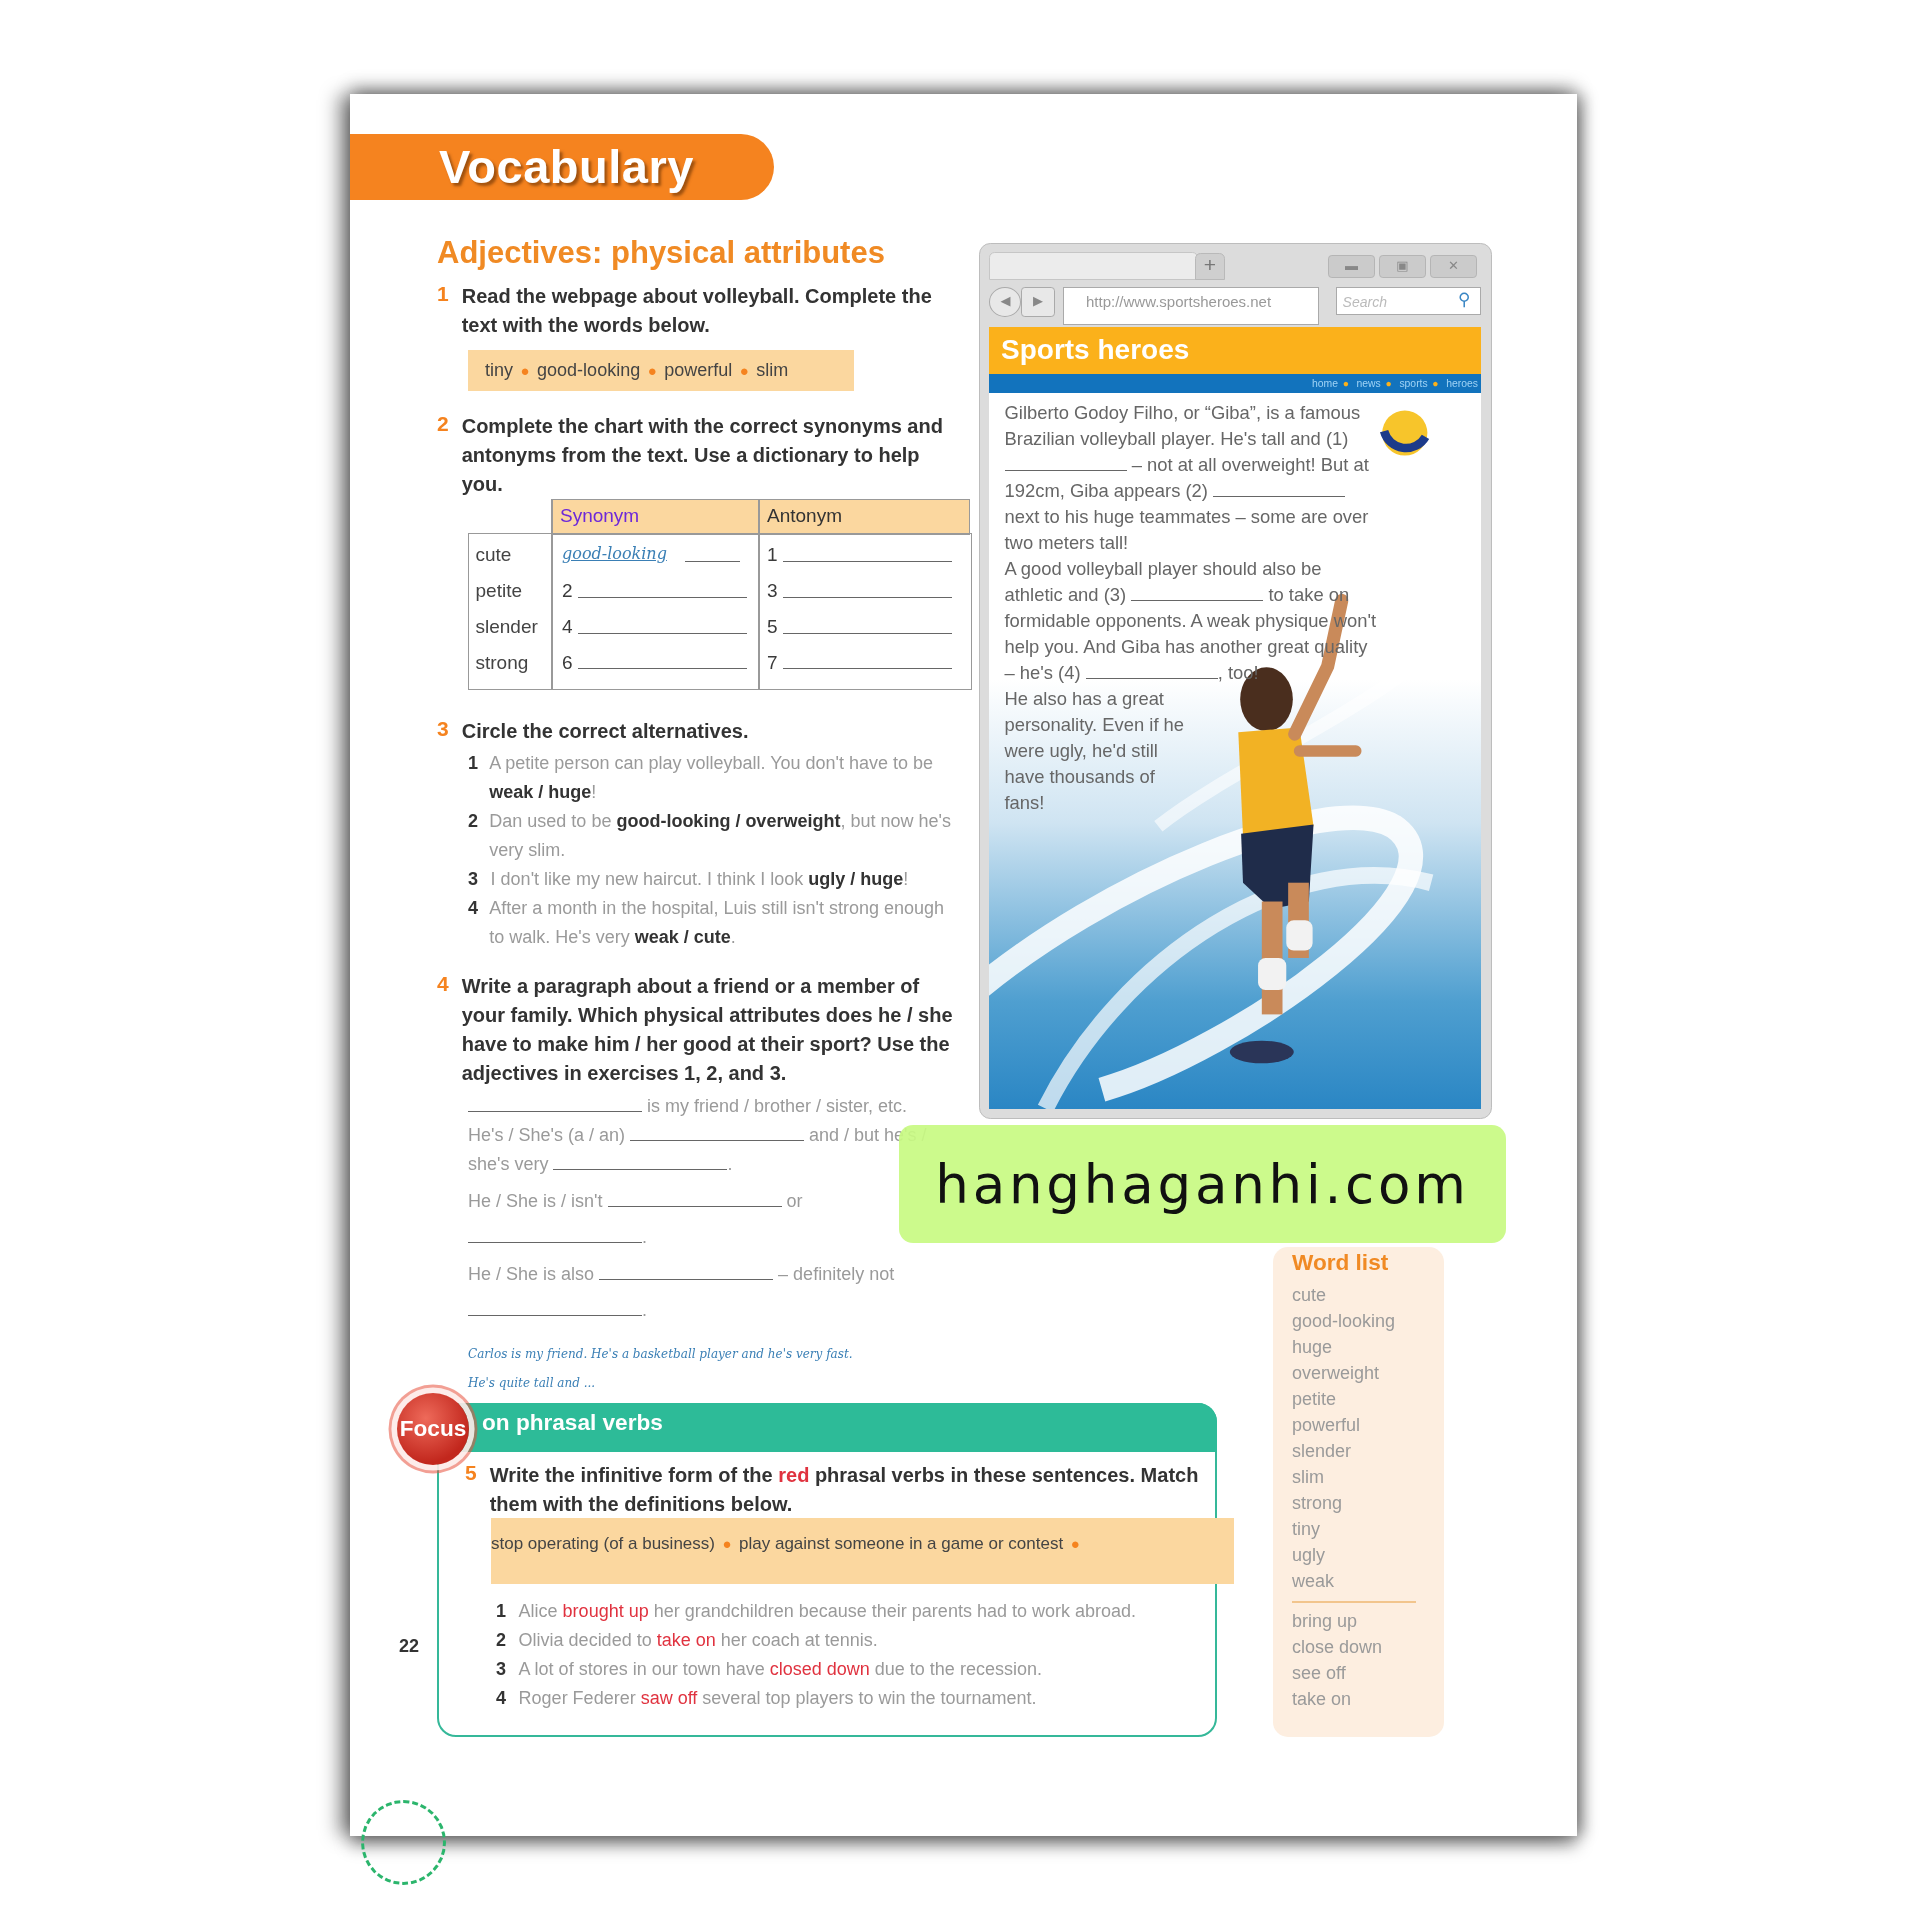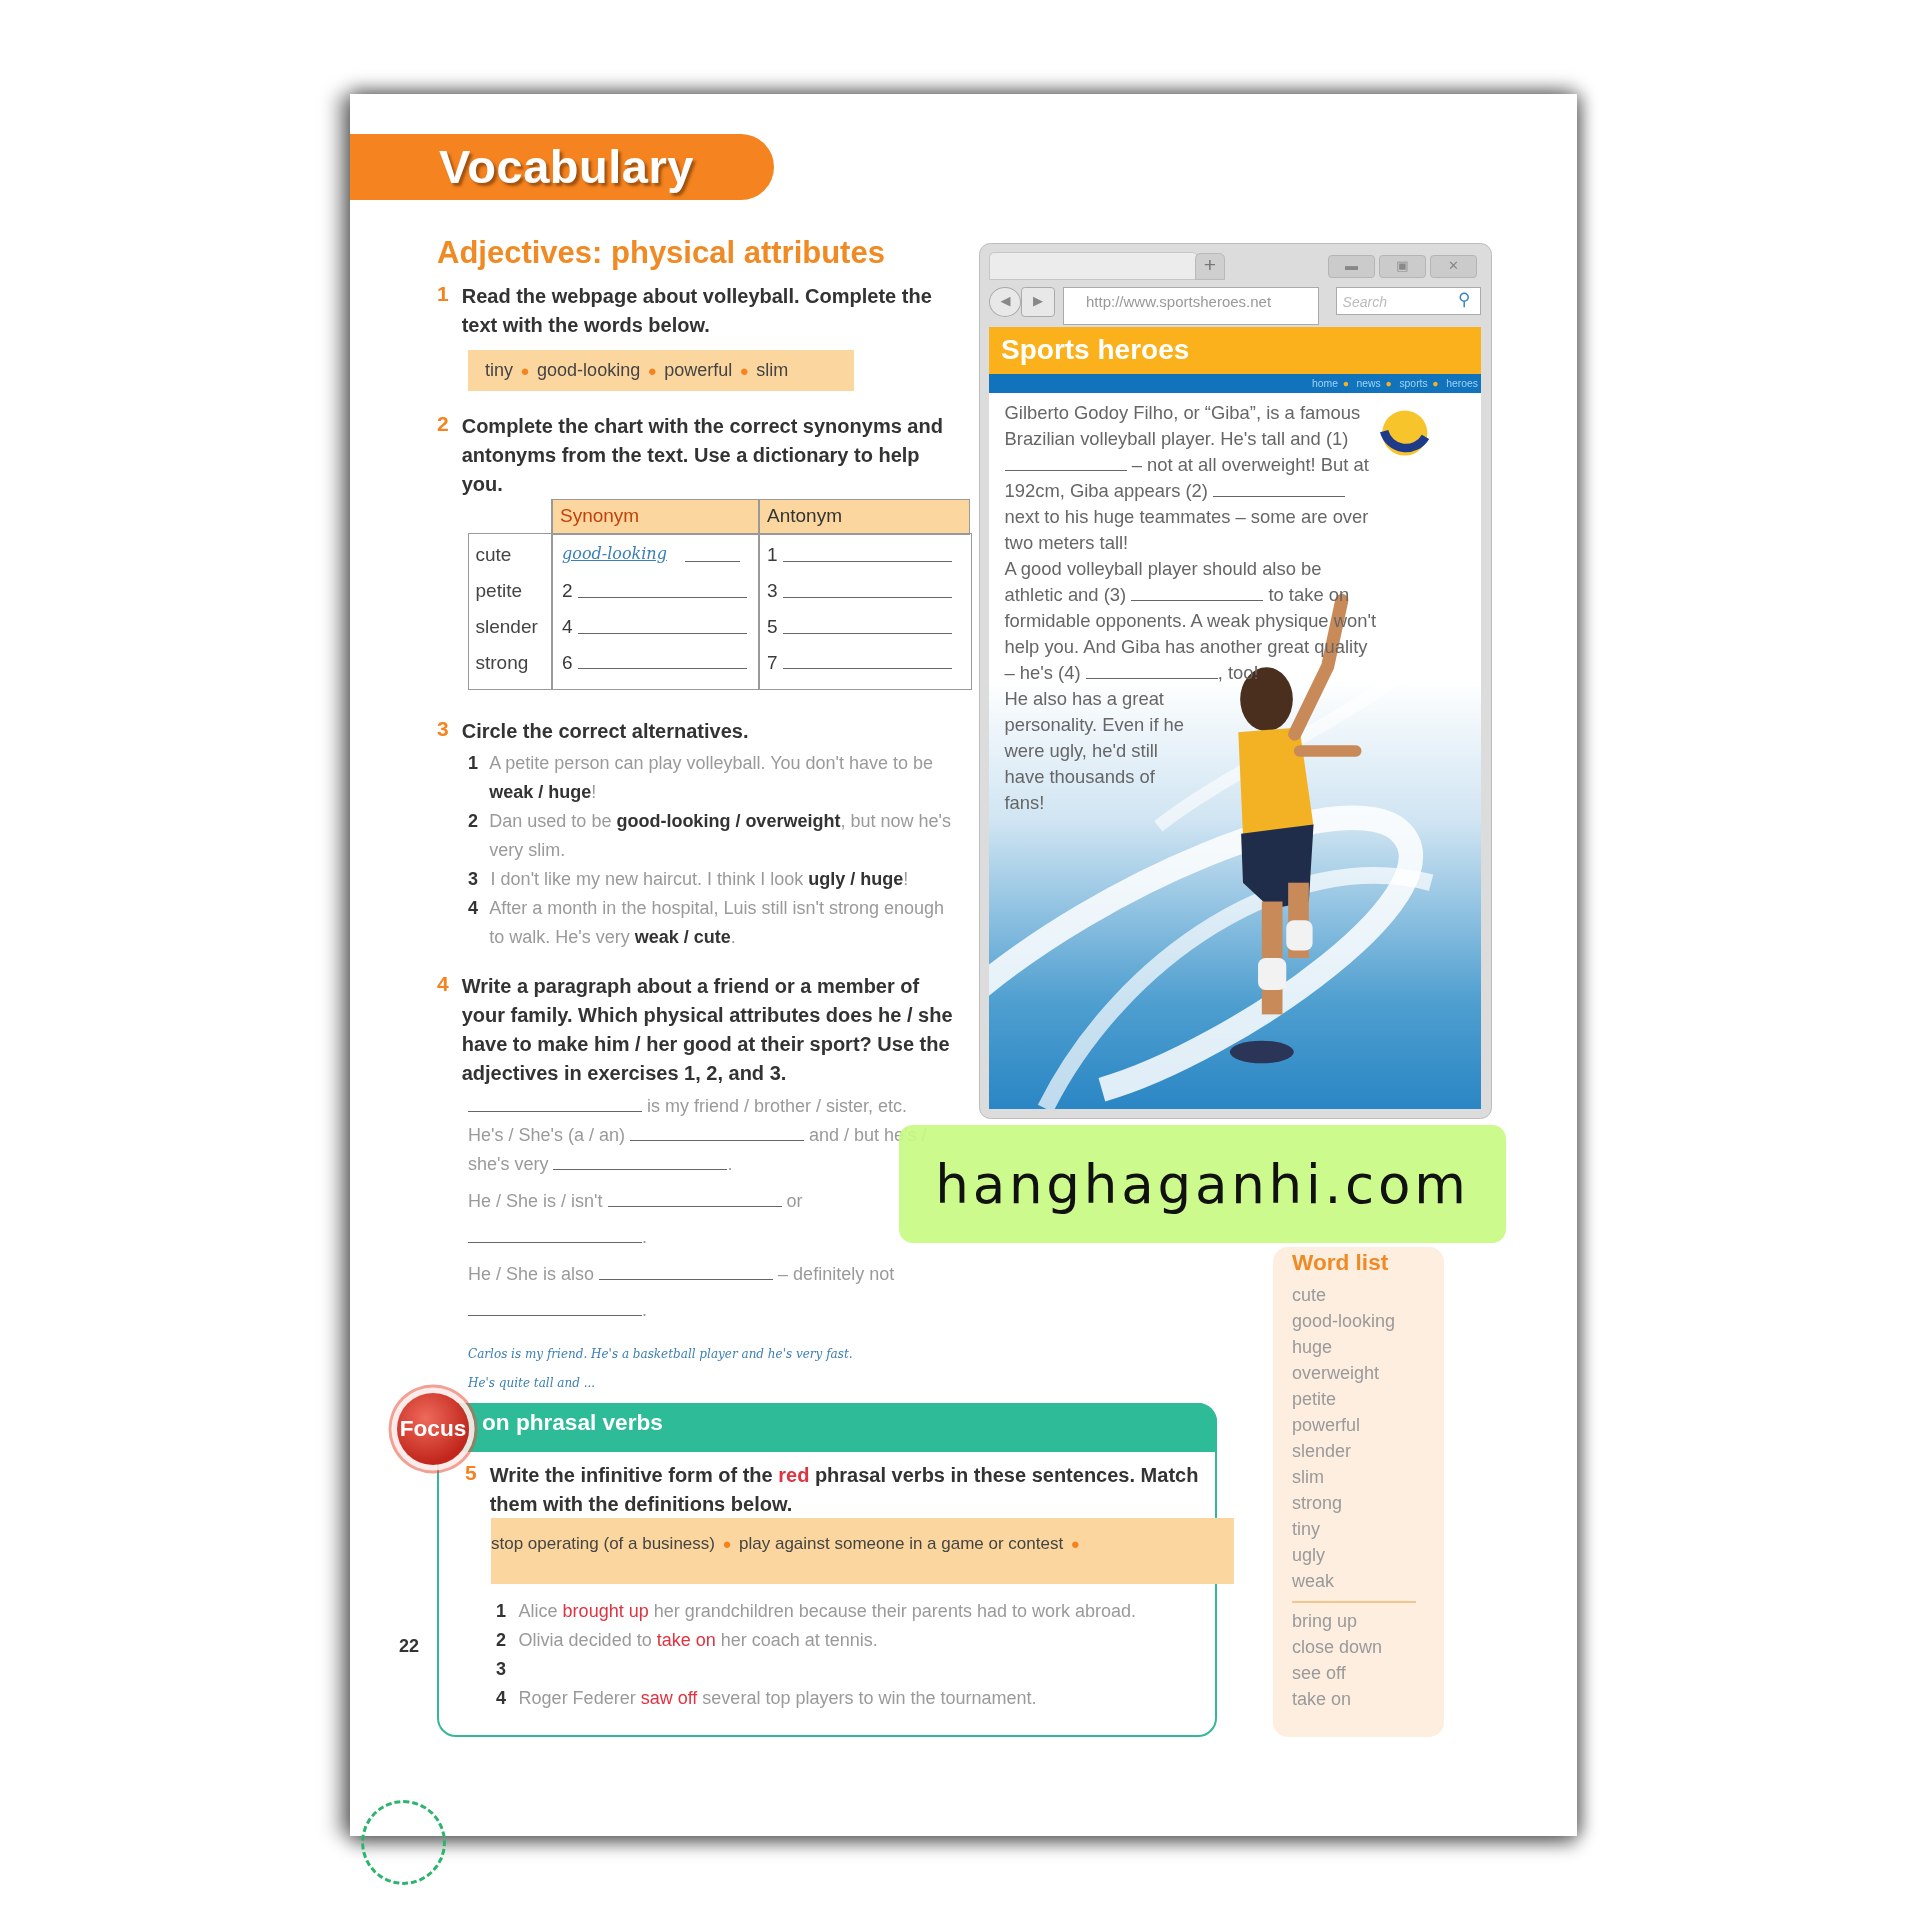--- a/index.html
+++ b/index.html
@@ -114,21 +114,21 @@
     <span>slim</span>
   </div>
 
   <div class="abs ex-row" style="left:87px; top:318px; width:527px;">
     <span class="ex-num">2</span>
     <span class="ex-text">Complete the chart with the correct synonyms and antonyms from the text. Use a dictionary to help you.</span>
   </div>
 
   <div class="abs" style="left:118px; top:405px; width:504px; height:193px;">
     <div class="abs" style="left:83px; top:0; width:419px; height:36px; background:#fbd79f; border:1.9px solid #999; box-sizing:border-box;"></div>
-    <div class="abs" style="left:92px; top:5.6px; font-size:19px; color:#c2410c;">Synonym</div>
+    <div class="abs" style="left:92px; top:5.6px; font-size:19px; color:#6d28d9;">Synonym</div>
     <div class="abs" style="left:299px; top:5.6px; font-size:19px; color:#333;">Antonym</div>
     <div class="abs" style="left:0; top:34px; width:504px; height:157px; border:1.9px solid #999; box-sizing:border-box;"></div>
     <div class="abs" style="left:83px; top:0; width:1.9px; height:191px; background:#999;"></div>
     <div class="abs" style="left:290px; top:0; width:1.9px; height:191px; background:#999;"></div>
 
     <div class="abs" style="left:7.5px; top:45px; font-size:19px; color:#444;">cute</div>
     <div class="abs" style="left:94px; top:45px; font-family:'DejaVu Serif',serif; font-style:italic; font-size:16px; color:#3a7fb5; text-decoration:underline;">good-looking</div>
     <div class="abs" style="left:217px; top:62px; width:55px; border-bottom:1.4px solid #666;"></div>
     <div class="abs" style="left:299px; top:45px; font-size:19px;">1</div>
     <div class="abs" style="left:315px; top:62px; width:169px; border-bottom:1.4px solid #666;"></div>
@@ -283,20 +283,21 @@
     <div class="sub-item">
       <span class="n">1</span>
       <span><span>Alice </span><span class="red">brought up</span><span> her grandchildren because their parents had to work abroad.</span></span>
     </div>
     <div class="sub-item">
       <span class="n">2</span>
       <span><span>Olivia decided to </span><span class="red">take on</span><span> her coach at tennis.</span></span>
     </div>
     <div class="sub-item">
       <span class="n">3</span>
+      <span><span>A lot of stores in our town have </span><span class="red">closed down</span><span> due to the recession.</span></span>
     </div>
     <div class="sub-item">
       <span class="n">4</span>
       <span><span>Roger Federer </span><span class="red">saw off</span><span> several top players to win the tournament.</span></span>
     </div>
   </div>
 
   <div class="abs page-num">22</div>
   <div class="abs page-arc" style="left:11.3px; top:1706px;"></div>
 </div>

